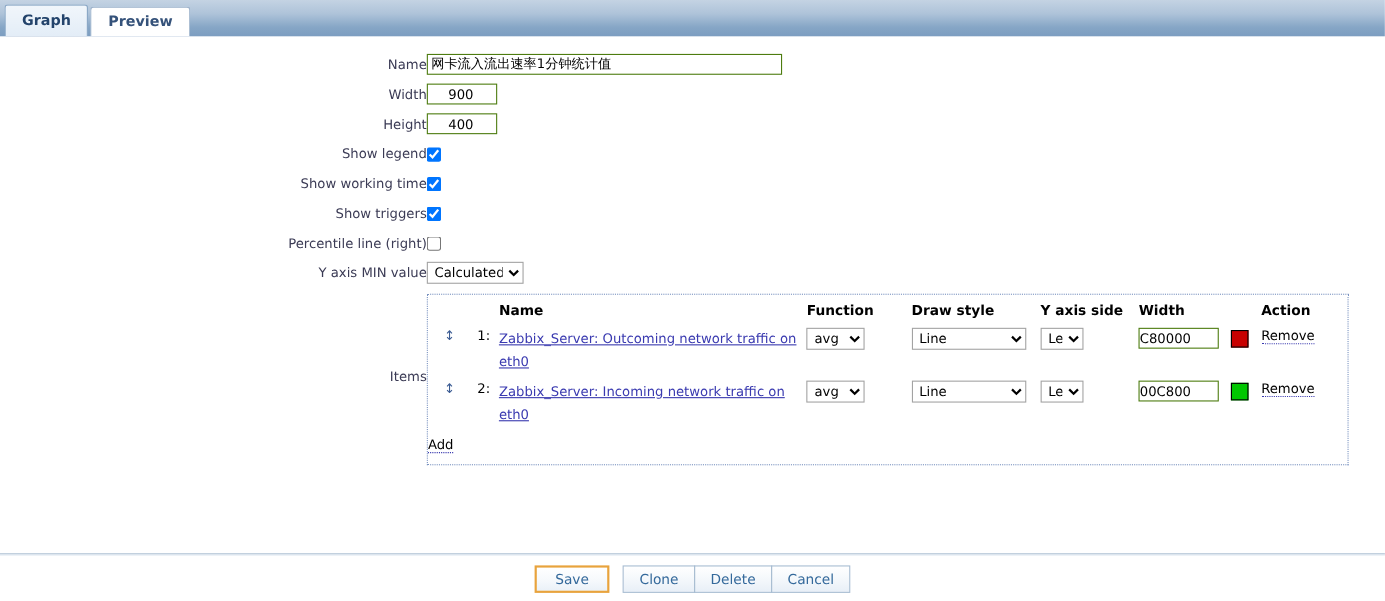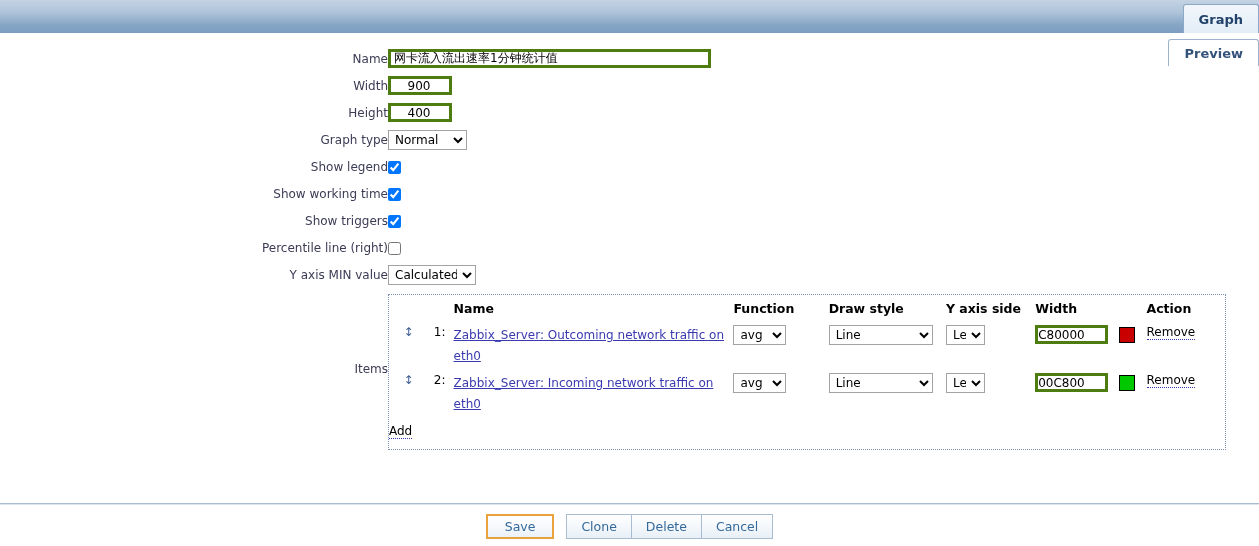--- a/index.html
+++ b/index.html
@@ -21,21 +21,20 @@
     position: relative;
     height: 33px;
     background: linear-gradient(to bottom, #c4d3e3 0%, #aec3d9 38%, #86a6c6 75%, #7c9dc0 100%);
     box-sizing: border-box;
     padding-left: 4px;
   }
   .tabbar-inner {
     display: flex;
     align-items: flex-end;
     height: 33px;
-    flex-direction: column;
   }
   .tab {
     position: relative;
     height: 27px;
     line-height: 27px;
     margin-top: 6px;
     padding: 0 15px;
     font-size: 13px;
     font-weight: bold;
     color: #35527a;
@@ -82,21 +81,21 @@
   }
   td.field {
     text-align: left;
     height: 27px;
   }
 
   input.txt {
     font-family: "DejaVu Sans", "Liberation Sans", sans-serif;
     font-size: 12px;
     color: #000;
-    border: 3px solid #4d7c0f;
+    border: 1px solid #4d7c0f;
     background: #fff;
     height: 19px;
     box-sizing: border-box;
     padding: 1px 3px;
     outline: none;
   }
   input.name-input { width: 323px; }
   input.num-input { width: 64px; text-align: center; padding-right: 5px; }
 
   select.sel {
@@ -281,28 +280,20 @@
     </td>
   </tr>
 
   <tr>
     <td class="label">Height</td>
     <td class="field">
       <input class="txt num-input" type="text" value="400" style="">
     </td>
   </tr>
 
-  <tr>
-    <td class="label">Graph type</td>
-    <td class="field">
-      <select class="sel graphtype">
-        <option>Normal</option>
-      </select>
-    </td>
-  </tr>
 
   <tr>
     <td class="label">Show legend</td>
     <td class="field">
       <input class="cb" type="checkbox" checked="" style="">
     </td>
   </tr>
 
   <tr>
     <td class="label">Show working time</td>

